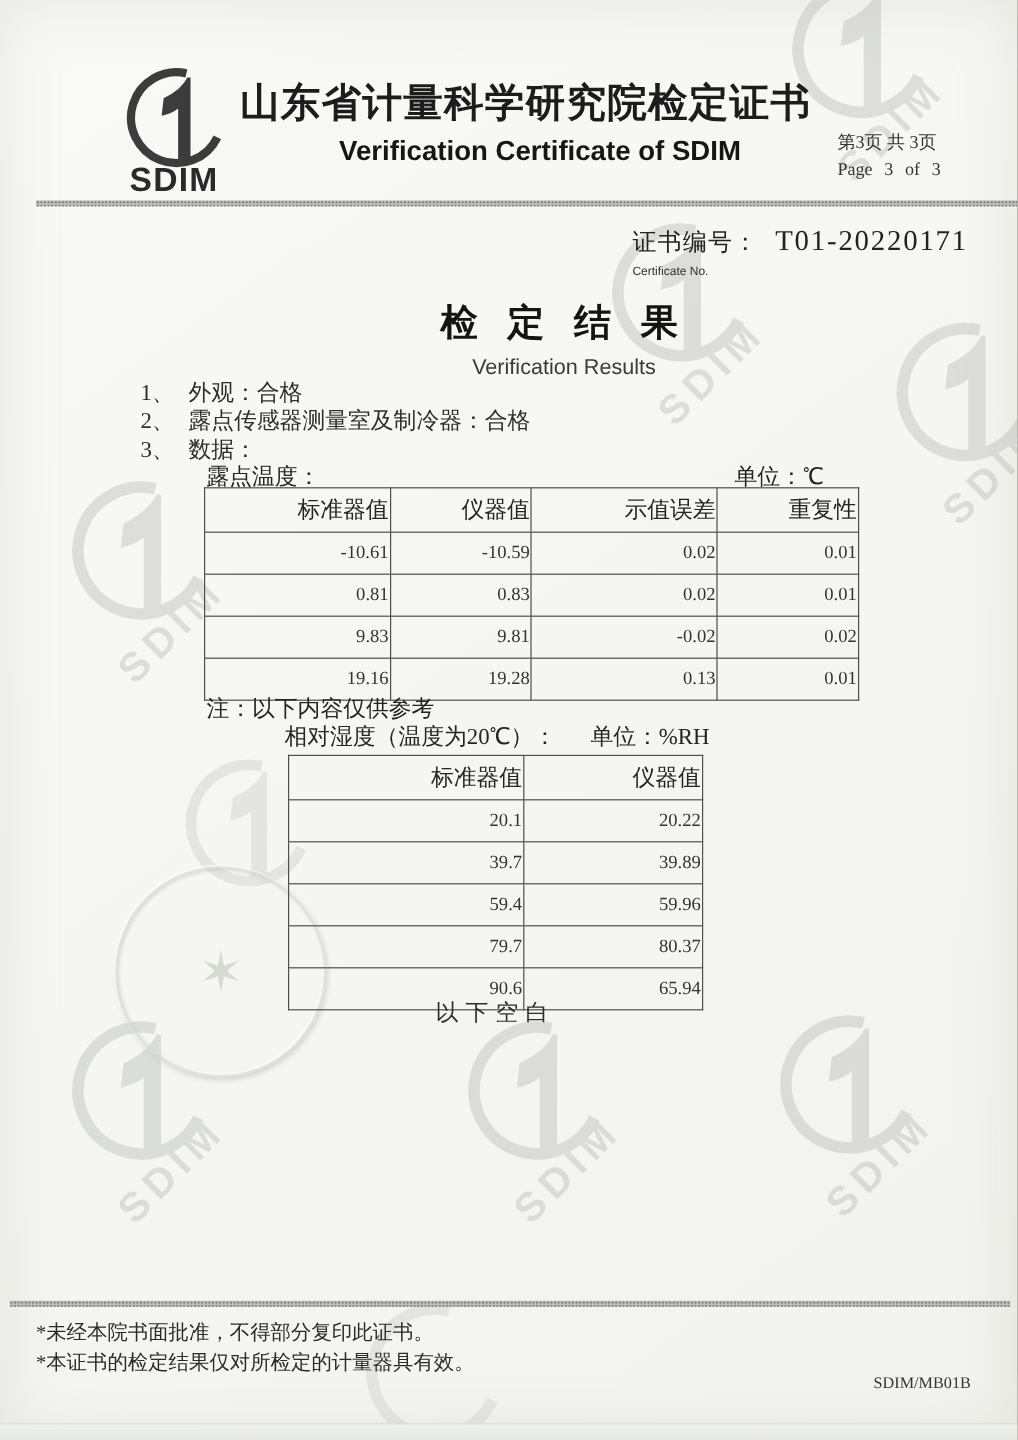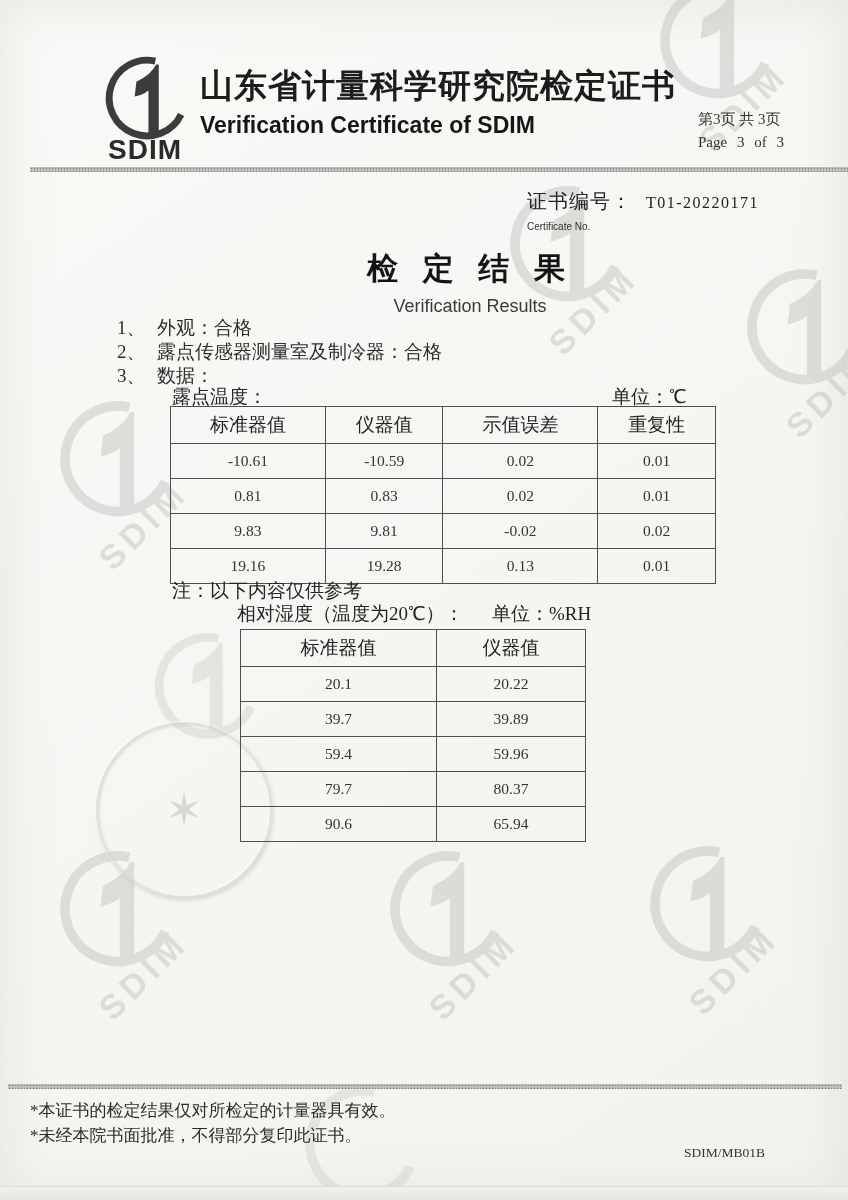--- a/index.html
+++ b/index.html
@@ -31,33 +31,33 @@
     z-index:0;display:flex;align-items:center;justify-content:center;
   }
   .seal .star{color:rgba(190,195,185,0.55);font-size:46px;}
   
   .logo{left:86px;top:56px;width:118px;text-align:center;z-index:2;}
   .logo svg{display:block;margin:0 auto;}
   .logo-ring{fill:none;stroke:#3c3c3c;stroke-width:8;}
   .logo-one{fill:#3c3c3c;}
   .logo-text{font-family:"Liberation Sans",sans-serif;font-weight:bold;font-size:28px;color:#2a2a2a;letter-spacing:1px;margin-top:-8px;}
   .title-cn{left:200px;top:64px;width:500px;text-align:left;font-size:33px;font-weight:bold;letter-spacing:1px;color:#1c1c1c;z-index:2;}
-  .title-en{left:200px;top:112px;width:500px;font-family:"Liberation Sans",sans-serif;font-weight:bold;font-size:23px;color:#161616;z-index:2;}
+  .title-en{left:200px;top:112px;width:500px;text-align:center;font-family:"Liberation Sans",sans-serif;font-weight:bold;font-size:23px;color:#161616;z-index:2;}
   .pageinfo{left:698px;top:108px;width:146px;text-align:left;font-size:15px;line-height:23px;color:#333;z-index:2;}
   .pageinfo .en{word-spacing:6px;}
   
   .rule{height:5px;background-color:#bcbcb8;
     background-image:radial-gradient(circle,#797979 38%,rgba(0,0,0,0) 42%);
     background-size:3px 3px;z-index:2;}
   .rule-top{left:30px;width:818px;top:167px;}
   .rule-bottom{left:8px;width:834px;top:1084px;}
   
   .cert-no{left:527px;top:188px;z-index:2;}
   .cert-no .line1{font-size:20px;letter-spacing:1px;color:#222;}
-  .cert-no .value{margin-left:14px;letter-spacing:1.5px;font-size:16px;}
+  .cert-no .value{margin-left:14px;letter-spacing:1.5px;font-size:24px;}
   .cert-no .line2{font-family:"Liberation Sans",sans-serif;font-size:10px;color:#2f2f2f;margin-top:6px;}
   
   .results-title{left:280px;top:248px;width:380px;text-align:center;
     font-family:"Liberation Sans",sans-serif;font-weight:bold;font-size:31px;
     letter-spacing:8px;color:#141414;z-index:2;}
   .results-sub{left:280px;top:296px;width:380px;text-align:center;
     font-family:"Liberation Sans",sans-serif;font-size:18px;color:#3a3a3a;z-index:2;}
   
   .items{left:117px;top:316px;font-size:19px;line-height:24px;z-index:2;}
   .items .row{display:flex;}
@@ -67,26 +67,26 @@
   .cap1{left:172px;top:384px;}
   .unit1{left:612px;top:384px;}
   .note-line{left:172px;top:578px;}
   .cap2{left:237px;top:601px;}
   .unit2{left:492px;top:601px;}
   .end-marker{left:240px;top:831px;width:346px;text-align:center;letter-spacing:6px;font-size:19px;z-index:2;}
   
   table{border-collapse:collapse;position:absolute;z-index:2;background:transparent;}
   .t1{left:170px;top:406px;width:546px;}
   .t2{left:240px;top:629px;width:346px;}
-  th,td{border:1px solid #4f4f4f;text-align:center;color:#333;}
+  th,td{border:1px solid #4f4f4f;text-align:right;color:#333;}
   th{font-weight:normal;font-size:19px;height:34px;color:#242424;}
   td{font-size:15.5px;height:32px;}
   
   .footer-notes{left:30px;top:1098px;font-size:17px;line-height:25px;color:#2a2a2a;z-index:2;}
-  .form-code{left:684px;top:1145px;font-size:13.5px;color:#333;z-index:2;text-align:center;}
+  .form-code{left:728px;top:1145px;font-size:13.5px;color:#333;z-index:2;text-align:center;}
   .paper-edge{left:0;bottom:0;width:848px;height:13px;
     background:linear-gradient(#f0f1ed,#e5e7e2);border-top:1px solid #dadcd6;z-index:1;}
 </style>
 </head>
 <body>
 
 <div class="page">
 
   <div class="wm" style="left:655px;top:-18px;">
     <svg width="120" height="120" viewBox="0 0 100 100">
@@ -259,22 +259,23 @@
           <td>79.7</td>
           <td>80.37</td>
         </tr>
         <tr>
           <td>90.6</td>
           <td>65.94</td>
         </tr>
       </tbody>
   </table>
 
+  <div class="abs end-marker">以下空白</div>
 
   <div class="abs rule rule-bottom"></div>
   <div class="abs footer-notes">
+    <div>*未经本院书面批准，不得部分复印此证书。</div>
     <div>*本证书的检定结果仅对所检定的计量器具有效。</div>
-    <div>*未经本院书面批准，不得部分复印此证书。</div>
   </div>
   <div class="abs form-code">SDIM/MB01B</div>
 
   <div class="abs paper-edge"></div>
 </div>
 
 </body></html>

